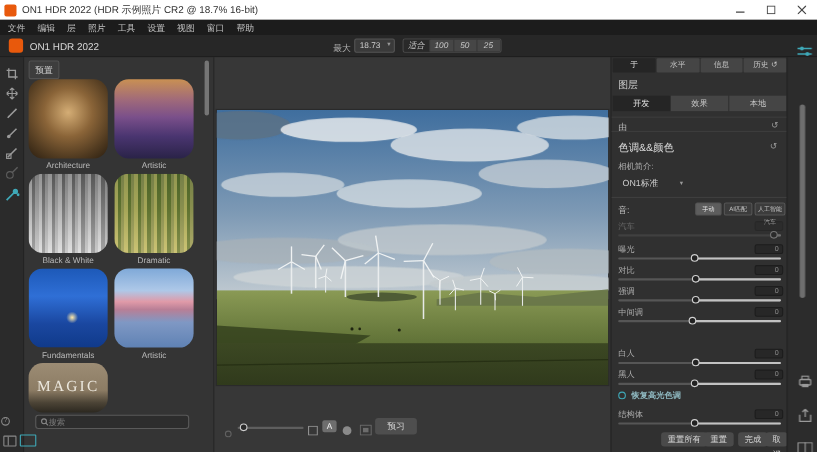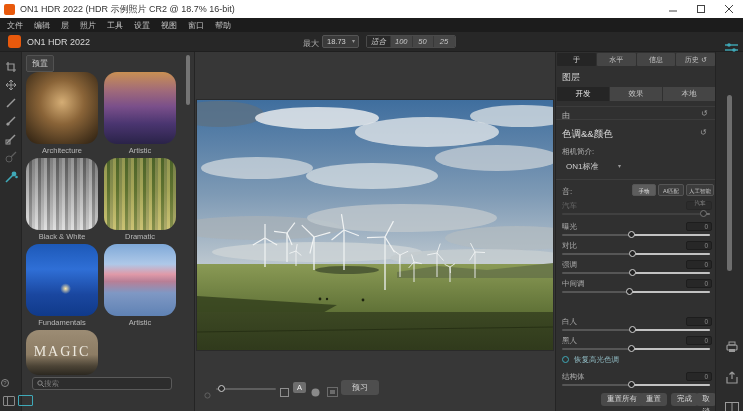--- a/index.html
+++ b/index.html
@@ -79,23 +79,23 @@
   .tbtn.sel { background:#5d5d5d; color:#efefef; }
   .srow { position:absolute; left:0; width:160px; height:19px; }
   .slabel { position:absolute; left:6px; top:0; font-size:7.5px; color:#adadad; }
   .sval { position:absolute; right:4px; top:0; width:26px; height:9px; background:#272727; border:1px solid #1d1d1d; border-radius:2px; font-size:6.5px; color:#8d8d8d; text-align:right; line-height:8px; padding-right:3px; }
   .strack { position:absolute; left:6px; right:6px; top:12px; height:2px; background:#565656; border-radius:1px; }
   .sbright { position:absolute; top:0; right:0; height:2px; background:#c2c2c2; border-radius:1px; }
   .sknob { position:absolute; top:-3px; width:7px; height:7px; margin-left:-4px; border-radius:50%; background:#222; border:1px solid #d2d2d2; }
   .faded { opacity:.42; }
   .togrow { position:absolute; left:0; top:302px; width:160px; height:12px; }
   .togcircle { position:absolute; left:6px; top:2px; width:7px; height:7px; border-radius:50%; border:1.5px solid #3fa9b8; }
-  .toglabel { position:absolute; left:18px; top:1px; font-size:7.5px; color:#8fb9c1; }
+  .toglabel { position:absolute; left:18px; top:1px; font-size:7.5px; color:#8fb9c1;font-weight:bold; }
   .rfooter { position:absolute; left:0; top:341px; width:160px; height:16px; }
-  .fbtn { position:absolute; top:0; height:13px; background:#4a4a4a; border-radius:3px; color:#d8d8d8; font-size:7.5px; text-align:center; line-height:13px; padding:0 6px;font-family:Liberation Mono, monospace; }
+  .fbtn { position:absolute; top:0; height:13px; background:#4a4a4a; border-radius:3px; color:#d8d8d8; font-size:7.5px; text-align:center; line-height:13px; padding:0 6px; }
 
   
   .rstrip { position:absolute; left:715px; top:52px; width:28px; height:359px; background:#2c2c2c; border-left:1px solid #232323; }
   .rscroll { position:absolute; left:11px; top:43px; width:5px; height:176px; background:#6e6e6e; border-radius:3px; }
   .ricon { position:absolute; left:8px; width:16px; height:14px; display:flex; align-items:center; justify-content:center; }
   .tealicon { position:absolute; left:724px; top:40px; width:15px; height:12px; z-index:5; }
 
   
   .blhelp { position:absolute; left:1px; top:379px; width:8px; height:8px; border:1px solid #8a8a8a; border-radius:50%; color:#8a8a8a; font-size:6px; text-align:center; line-height:7px; }
   .blbrowse { position:absolute; left:3px; top:396px; width:12px; height:10px; border:1px solid #8a8a8a; border-radius:1px; }

